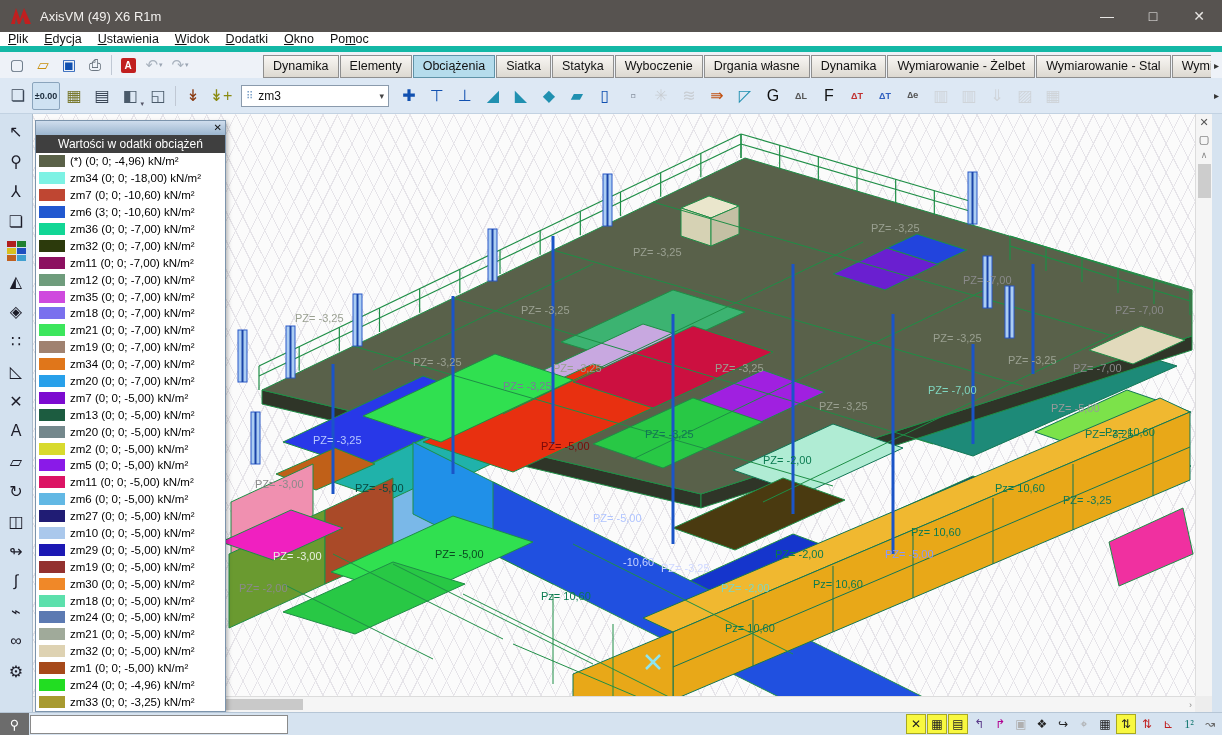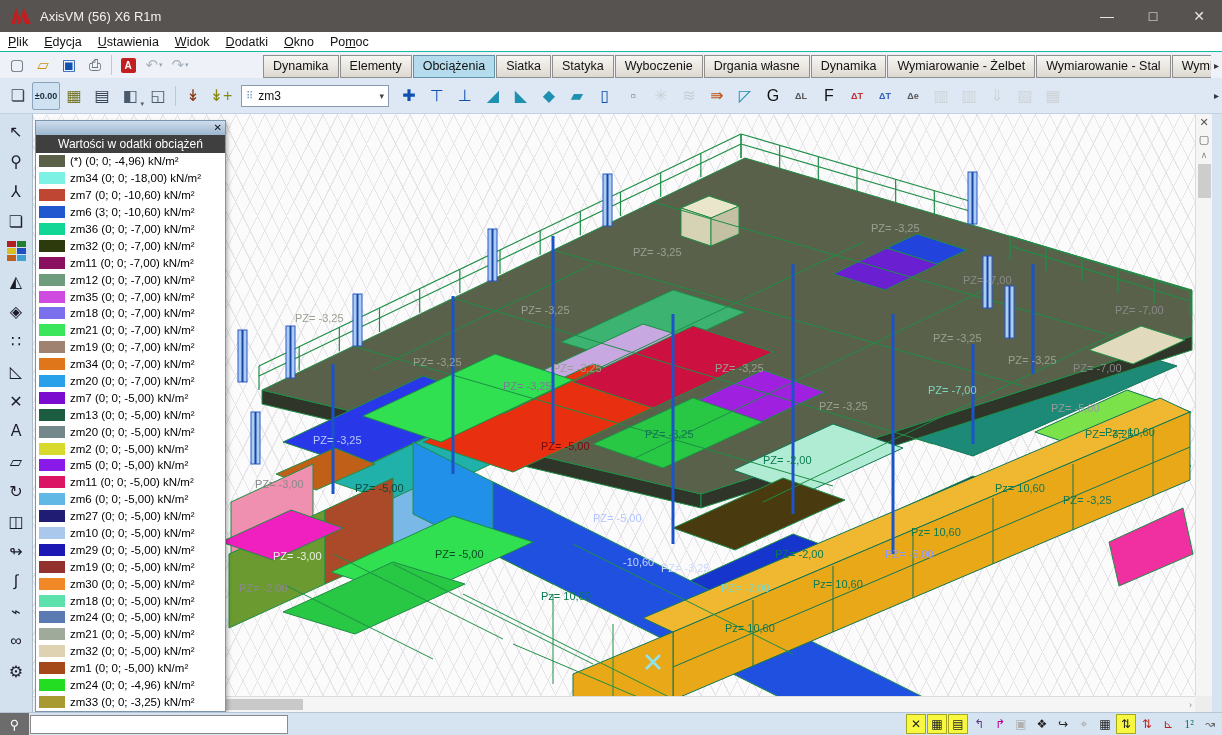--- a/index.html
+++ b/index.html
@@ -9,21 +9,21 @@
 
   
   .titlebar{position:absolute;left:0;top:0;width:1222px;height:32px;background:#575350;
     display:flex;align-items:center;color:#f2f0ee;font-size:13px;}
   .logo{width:22px;height:18px;margin:0 8px 0 10px;flex:0 0 auto;}
   .win-btns{margin-left:auto;display:flex;height:32px;}
   .win-btn{width:46px;height:32px;display:flex;align-items:center;justify-content:center;
     color:#e8e6e4;font-size:14px;}
   
   .menubar{position:absolute;left:0;top:32px;width:1222px;height:20px;background:#ffffff;
-    display:flex;align-items:center;font-size:12.5px;color:#111;border-bottom:1px solid #14b8a6;}
+    display:flex;align-items:center;font-size:12.5px;color:#111;border-bottom:6px solid #14b8a6;}
   .menu-item{padding:2px 8px;}
   .menu-item u{text-decoration:underline;}
   
   .row1{position:absolute;left:0;top:52px;width:1222px;height:26px;background:#eef2f8;
     display:flex;align-items:center;}
   .filebar{width:263px;flex:0 0 auto;display:flex;align-items:center;padding-left:4px;height:26px;}
   .fbtn{width:26px;height:22px;display:flex;align-items:center;justify-content:center;
     font-size:15px;position:relative;}
   .fbtn.pdf span{background:#c11f1f;color:#fff;font-size:10px;font-weight:bold;
     width:15px;height:15px;display:flex;align-items:center;justify-content:center;border-radius:2px;}
@@ -97,21 +97,21 @@
     font-size:12px;margin-left:1px;color:#222;}
   .sbtn.active{background:#f8f840;border:1px solid #a8a820;}
 </style>
 </head>
 <body>
 
 <div class="titlebar">
   <svg class="logo" viewBox="0 0 22 18">
     <polygon points="1,17 6,1 10,12 14,1 21,17 15,17 13,10 10,17 8,17 6,10 5,17" fill="#c11f1f"></polygon>
   </svg>
-  <span>AxisVM (56) X6 R1m</span>
+  <span>AxisVM (49) X6 R1m</span>
   <div class="win-btns" id="win-btns">
       <div class="win-btn">—</div>
       <div class="win-btn">□</div>
       <div class="win-btn">✕</div>
     </div>
 </div>
 
 <div class="menubar" id="menubar">
     <div class="menu-item"><u>P</u>lik</div>
     <div class="menu-item"><u>E</u>dycja</div>
@@ -191,21 +191,21 @@
     <div class="tbtn" style="color: rgb(136, 146, 160);">▫</div>
     <div class="tbtn disabled" style="color: rgb(184, 184, 184);">✳</div>
     <div class="tbtn disabled" style="color: rgb(184, 184, 184);">≋</div>
     <div class="tbtn" style="color: rgb(192, 80, 16);">⇛</div>
     <div class="tbtn" style="color: rgb(32, 144, 176);">◸</div>
     <div class="tbtn" style="color: rgb(17, 17, 17);">G</div>
     <div class="tbtn small-text" style="color: rgb(85, 85, 85);">ΔL</div>
     <div class="tbtn" style="color: rgb(17, 17, 17);">F</div>
     <div class="tbtn small-text" style="color: rgb(192, 48, 48);">ΔT</div>
     <div class="tbtn small-text" style="color: rgb(48, 96, 192);">ΔT</div>
-    <div class="tbtn small-text" style="color: rgb(85, 85, 85);">Δe</div>
+    <div class="tbtn small-text" style="color: rgb(85, 85, 85); font-family: Liberation Mono, monospace;">Δe</div>
     <div class="tbtn disabled" style="color: rgb(196, 196, 196);">▥</div>
     <div class="tbtn disabled" style="color: rgb(196, 196, 196);">▥</div>
     <div class="tbtn disabled" style="color: rgb(196, 196, 196);">⇓</div>
     <div class="tbtn disabled" style="color: rgb(196, 196, 196);">▨</div>
     <div class="tbtn disabled" style="color: rgb(196, 196, 196);">▦</div>
     <span class="overflow">▸</span>
   </div>
 
 <div class="lefttoolbar" id="lefttoolbar">
     <div class="ltbtn">↖</div>

